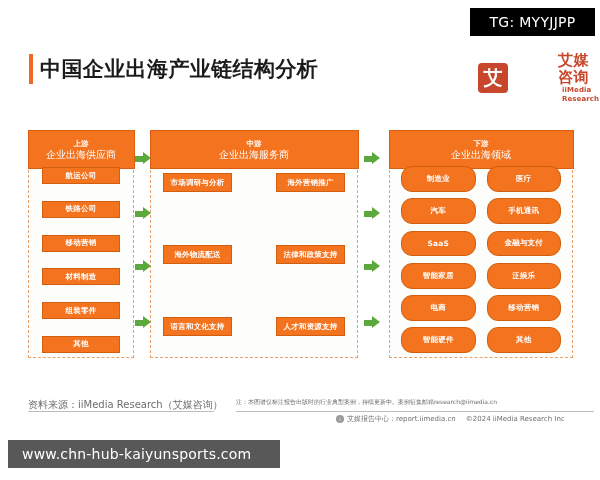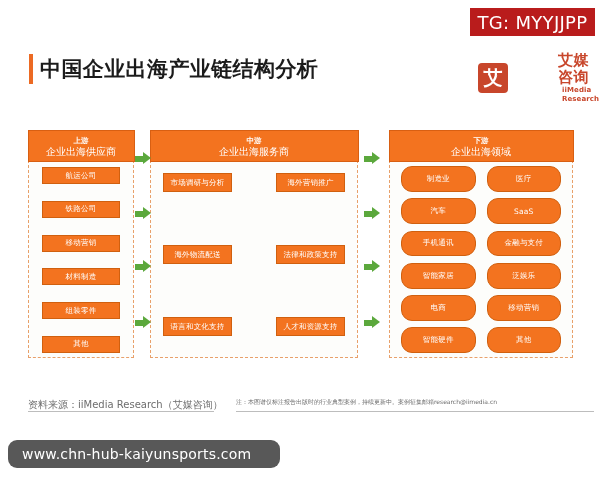--- a/index.html
+++ b/index.html
@@ -21,23 +21,23 @@
     background: #ffffff;
   }
 
   
   .tg-badge {
     position: absolute;
     top: 8px;
     left: 470px;
     width: 125px;
     height: 28px;
-    background: #b91c1c;
-    color: #ffffff;
-    font-size: 18px;
+    background: #000000;
+    color: #ffffff;
+    font-size: 14px;
     letter-spacing: 0.3px;
     display: flex;
     align-items: center;
     justify-content: center;
   }
 
   
   .title-row {
     position: absolute;
     top: 52px;
@@ -127,21 +127,21 @@
   }
   .col-up   { left: 28px;  width: 106px; height: 228px; }
   .col-mid  { left: 150px; width: 208px; height: 228px; }
   .col-down { left: 389px; width: 184px; height: 228px; }
 
   .col-head {
     position: absolute;
     left: -1.5px;
     top: -1.5px;
     width: calc(100% + 3px);
-    height: 32px;
+    height: 39px;
     background: #f3731f;
     border: 1px solid #d85f12;
     box-sizing: border-box;
     color: #ffffff;
     display: flex;
     flex-direction: column;
     align-items: center;
     justify-content: center;
     line-height: 11px;
   }
@@ -157,21 +157,21 @@
     box-sizing: border-box;
   }
 
   
   .node {
     background: #f3731f;
     border: 1px solid #d0600f;
     box-sizing: border-box;
     color: #ffffff;
     font-size: 7.5px;
-    font-weight: normal;
+    font-weight: bold;
     display: flex;
     align-items: center;
     justify-content: center;
     text-align: center;
     letter-spacing: 0.2px;
   }
 
   
   .up-list {
     position: absolute;
@@ -319,21 +319,20 @@
     width: 272px;
     height: 28px;
     background: #585858;
     color: #ffffff;
     font-size: 14px;
     letter-spacing: 0.2px;
     display: flex;
     align-items: center;
     padding-left: 14px;
     box-sizing: border-box;
-    border-radius: 9px;
   }
 </style>
 </head>
 <body>
 
 <div class="page">
 
   <div class="tg-badge">
     <span>TG: MYYJJPP</span>
   </div>
@@ -390,22 +389,22 @@
     <div class="column col-down">
       <div class="col-head">
         <div class="hd-1">下游</div>
         <div class="hd-2">企业出海领域</div>
       </div>
       <div class="col-body">
         <div class="down-grid">
           <div class="node">制造业</div>
           <div class="node">医疗</div>
           <div class="node">汽车</div>
+          <div class="node">手机通讯</div>
           <div class="node">SaaS</div>
-          <div class="node">手机通讯</div>
           <div class="node">金融与支付</div>
           <div class="node">智能家居</div>
           <div class="node">泛娱乐</div>
           <div class="node">电商</div>
           <div class="node">移动营销</div>
           <div class="node">智能硬件</div>
           <div class="node">其他</div>
         </div>
       </div>
     </div>
@@ -444,19 +443,25 @@
         <div class="head"></div>
       </div>
 
   </div>
 
   <div class="footer">
     <div class="src-line">资料来源：iiMedia Research（艾媒咨询）</div>
     <div class="rule-left"></div>
     <div class="note-line">注：本图谱仅标注报告出版时的行业典型案例，持续更新中。案例征集邮箱research@iimedia.cn</div>
     <div class="rule-right"></div>
+    <div class="report-line">
+      <span class="report-dot">i</span>
+      <span>艾媒报告中心：report.iimedia.cn</span>
+      <span class="report-gap"></span>
+      <span>©2024  iiMedia Research Inc</span>
+    </div>
   </div>
 
   <div class="url-bar">
     <span>www.chn-hub-kaiyunsports.com</span>
   </div>
 
 </div>
 
 </body></html>

